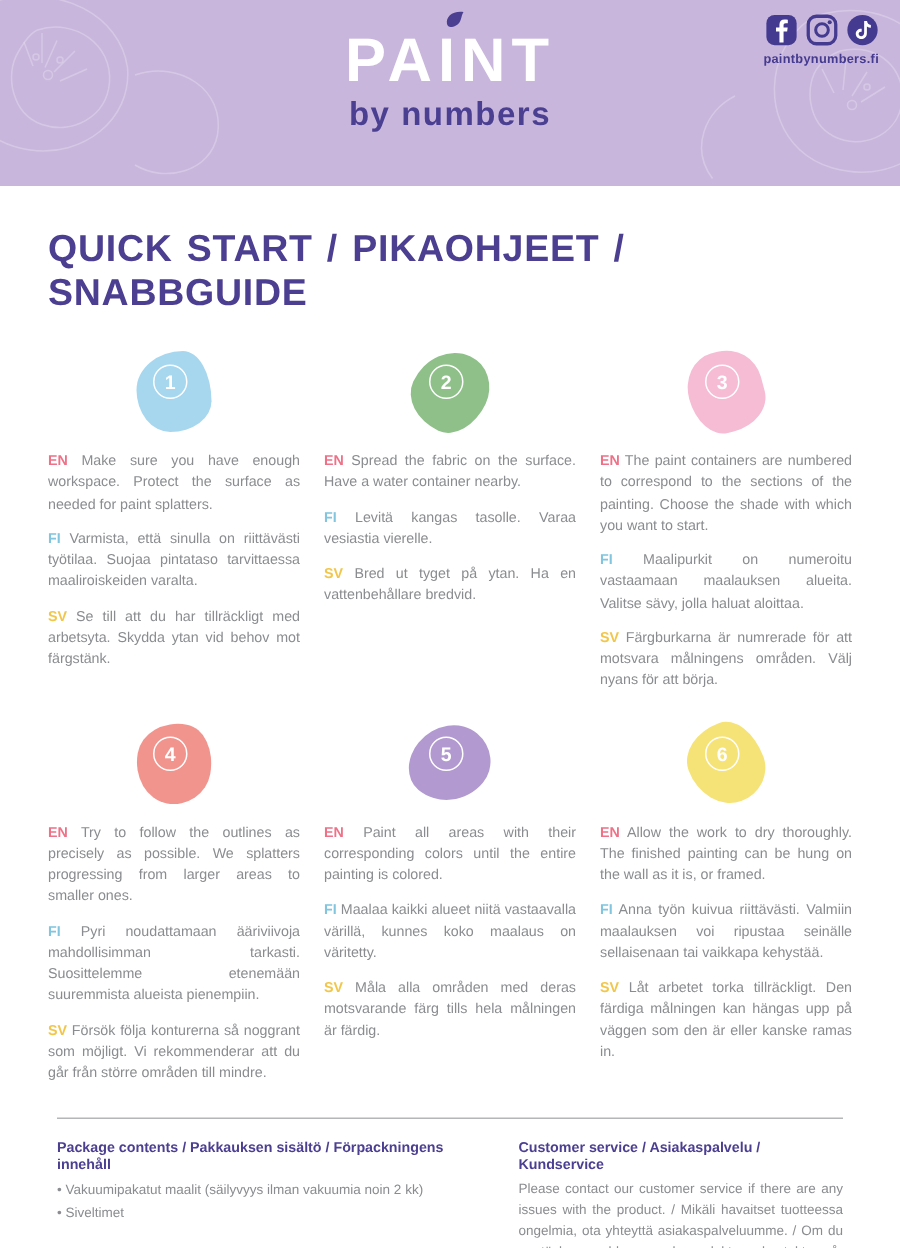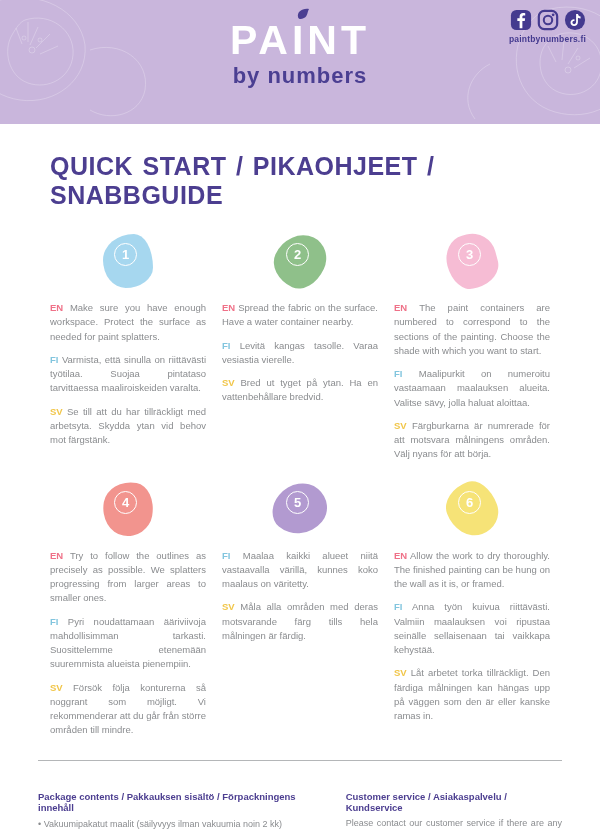--- a/index.html
+++ b/index.html
@@ -31,21 +31,21 @@
     font-size:22px; font-weight:600; color:#4b3f92;
     letter-spacing:1px; margin-top:1px;
   }
 
   .social { position:absolute; top:9px; right:14px; text-align:center; }
   .social-icons { display:flex; gap:5px; justify-content:flex-end; }
   .social-icon { width:22px; height:22px; cursor:pointer; }
   .social-site { font-size:8.5px; font-weight:bold; color:#443a8f; margin-top:3px; letter-spacing:.2px;text-align:center; }
 
   
-  .main { padding:0 50px; }
+  .main { padding:0 32px; }
   .page-title {
     font-size:25px; font-weight:800; color:#4c3e90;
     margin:28px 0 0; letter-spacing:.5px; word-spacing:2px;
   }
 
   .grid {
     display:grid; grid-template-columns:1fr 1fr 1fr;
     column-gap:16px; margin-top:4px;
   }
   .blob-wrap { display:flex; justify-content:center; margin-top:20px; height:58px; }
@@ -74,21 +74,21 @@
   .lang-en { color:#ef7188; }
   .lang-fi { color:#82c5de; }
   .lang-sv { color:#f1c64a; }
   .para-gap { margin-top:9px; }
 
   
   .divider { border:0; border-top:1px solid #b4b6b8; margin:22px 38px 0; }
   .bottom { display:flex; padding:0 38px; margin-top:14px; gap:22px; }
   .bottom-left { flex:1.32; }
   .bottom-right { flex:1; }
-  .b-head { font-size:9.5px; font-weight:bold; color:#4c3e90; margin:16px 0 4px; }
+  .b-head { font-size:9.5px; font-weight:bold; color:#4c3e90; margin:0 0 4px; }
   .b-list { margin:0; padding:0; list-style:none; font-size:9px; color:#8a8c8f; line-height:1.65; }
   .b-list li::before { content:"•  "; }
   .cs-text { font-size:9px; color:#8a8c8f; line-height:1.55; margin:0; text-align:justify; }
 </style>
 </head>
 <body>
 
 <div class="header">
   <div class="flower flower-left">
     <svg width="200" height="130" viewBox="0 0 200 130" fill="none" stroke="#ffffff" stroke-opacity="0.45" stroke-width="1">
@@ -201,20 +201,21 @@
       <p class="step-text para-gap"><span class="lang lang-sv">SV</span> <span>Försök följa konturerna så noggrant som möjligt. Vi rekommenderar att du går från större områden till mindre.</span></p>
     </div>
 
     <div class="step">
       <div class="blob-wrap">
           <div class="blob">
         <div class="blob-shape" style="background-color: rgb(178, 154, 208);"></div>
         <div class="num-circle">5</div>
       </div>
         </div>
+      <p class="step-text"><span class="lang lang-en">EN</span> <span>Paint all areas with their corresponding colors until the entire painting is colored.</span></p>
       <p class="step-text para-gap"><span class="lang lang-fi">FI</span> <span>Maalaa kaikki alueet niitä vastaavalla värillä, kunnes koko maalaus on väritetty.</span></p>
       <p class="step-text para-gap"><span class="lang lang-sv">SV</span> <span>Måla alla områden med deras motsvarande färg tills hela målningen är färdig.</span></p>
     </div>
 
     <div class="step">
       <div class="blob-wrap">
           <div class="blob">
         <div class="blob-shape" style="background-color: rgb(246, 227, 119);"></div>
         <div class="num-circle">6</div>
       </div>

